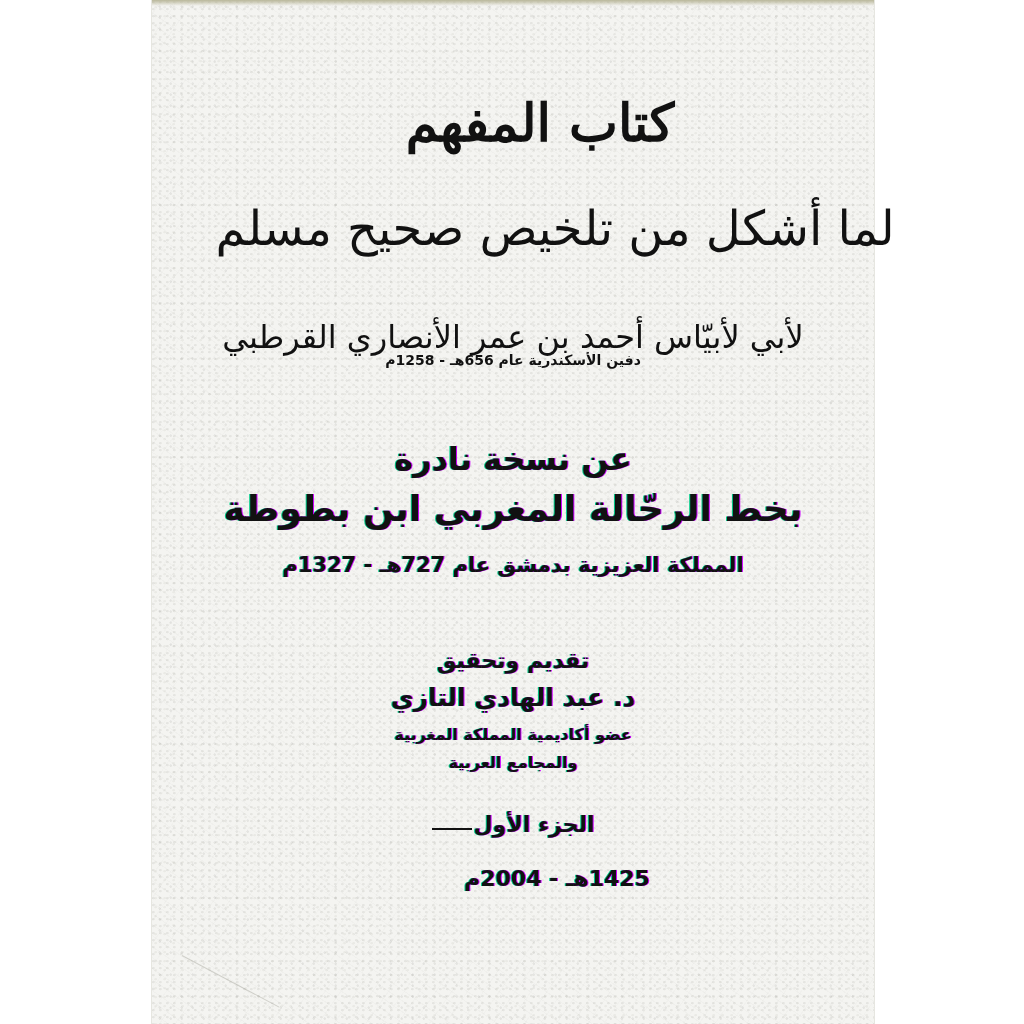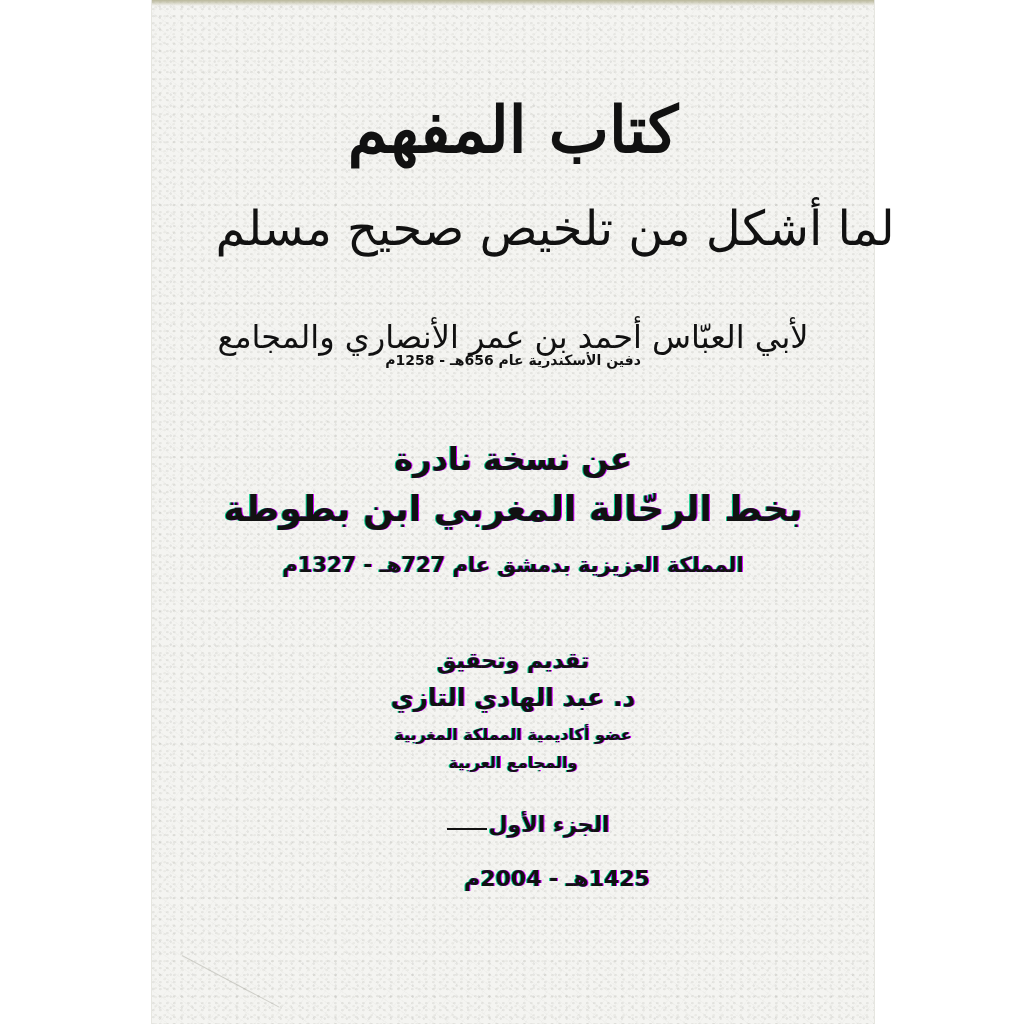--- a/index.html
+++ b/index.html
@@ -19,48 +19,48 @@
       background-size: 7px 7px, 11px 11px, 9px 9px, auto, auto;
       border-left: 1px solid #e6e6e0;
       border-right: 1px solid #e6e6e0;
     }
     .top-shadow { position:absolute; left:0; right:0; top:0; height:6px; background: linear-gradient(#b9b79a, rgba(240,240,236,0)); }
     .line {
       position: absolute; left: 0; width: 100%; text-align: center; direction: rtl;
       color: #111; white-space: nowrap;
     }
     .calli { font-family: "DejaVu Serif", serif; }
-    .title { top: 92px; font-size: 64px; font-weight: bold; letter-spacing: 1px; }
+    .title { top: 92px; font-size: 52px; font-weight: bold; letter-spacing: 1px; padding-left: 27px; }
     .subtitle { top: 200px; font-size: 48px; padding-left: 42px; }
     .author { top: 318px; font-size: 32px; }
     .buried { top: 352px; font-size: 14px; font-weight: bold; }
     .copy1 { top: 440px; font-size: 32px; font-weight: bold; text-shadow: 1px 0 #c0f, -1px 0 #0c8; }
     .copy2 { top: 488px; font-size: 36px; font-weight: bold; text-shadow: 1px 0 #c0f, -1px 0 #0c8; }
     .copy3 { top: 553px; font-size: 21px; font-weight: bold; text-shadow: 1px 0 #c0f, -1px 0 #0c8; }
     .prep { top: 648px; font-size: 22px; font-weight: bold; text-shadow: 1px 0 #c0f, -1px 0 #0c8; }
     .editor { top: 683px; font-size: 25px; font-weight: bold; text-shadow: 1px 0 #c0f, -1px 0 #0c8; }
     .member1 { top: 725px; font-size: 16px; font-weight: bold; text-shadow: 1px 0 #c0f, -1px 0 #0c8; }
     .member2 { top: 753px; font-size: 16px; font-weight: bold; text-shadow: 1px 0 #c0f, -1px 0 #0c8; }
-    .volume { top: 812px; font-size: 22px; font-weight: bold; text-shadow: 1px 0 #c0f, -1px 0 #0c8; margin-left: 15px; }
+    .volume { top: 812px; font-size: 22px; font-weight: bold; text-shadow: 1px 0 #c0f, -1px 0 #0c8; }
     .volume .tail { display:inline-block; width: 40px; border-bottom: 2px solid #111; margin-right: 2px; vertical-align: 2px; }
     .date { top: 866px; font-size: 22px; font-weight: bold; text-shadow: 1px 0 #c0f, -1px 0 #0c8; padding-left: 44px; }
     .publisher { top: 925px; font-size: 27px; font-weight: bold; }
     .diag-line { position:absolute; left: 30px; top: 955px; width: 110px; height: 1px; background: rgba(140,140,130,0.35); transform: rotate(28deg); transform-origin: left; }
   </style>
 </head>
 <body>
 
 <div class="cover">
   <div class="top-shadow"></div>
   <div class="diag-line"></div>
 
   <div class="line calli title">كتاب المفهم</div>
   <div class="line calli subtitle">لما أشكل من تلخيص صحيح مسلم</div>
 
-  <div class="line author">لأبي العبّاس أحمد بن عمر الأنصاري والمجامع</div>
+  <div class="line author">لأبي لأبيّاس أحمد بن عمر الأنصاري القرطبي</div>
   <div class="line buried">دفين الأسكندرية عام 656هـ - 1258م</div>
 
   <div class="line copy1">عن نسخة نادرة</div>
   <div class="line copy2">بخط الرحّالة المغربي ابن بطوطة</div>
   <div class="line copy3">المملكة العزيزية بدمشق عام 727هـ - 1327م</div>
 
   <div class="line prep">تقديم وتحقيق</div>
   <div class="line editor">د. عبد الهادي التازي</div>
   <div class="line member2">والمجامع العربية</div>
   <div class="line member1">عضو أكاديمية المملكة المغربية</div>

